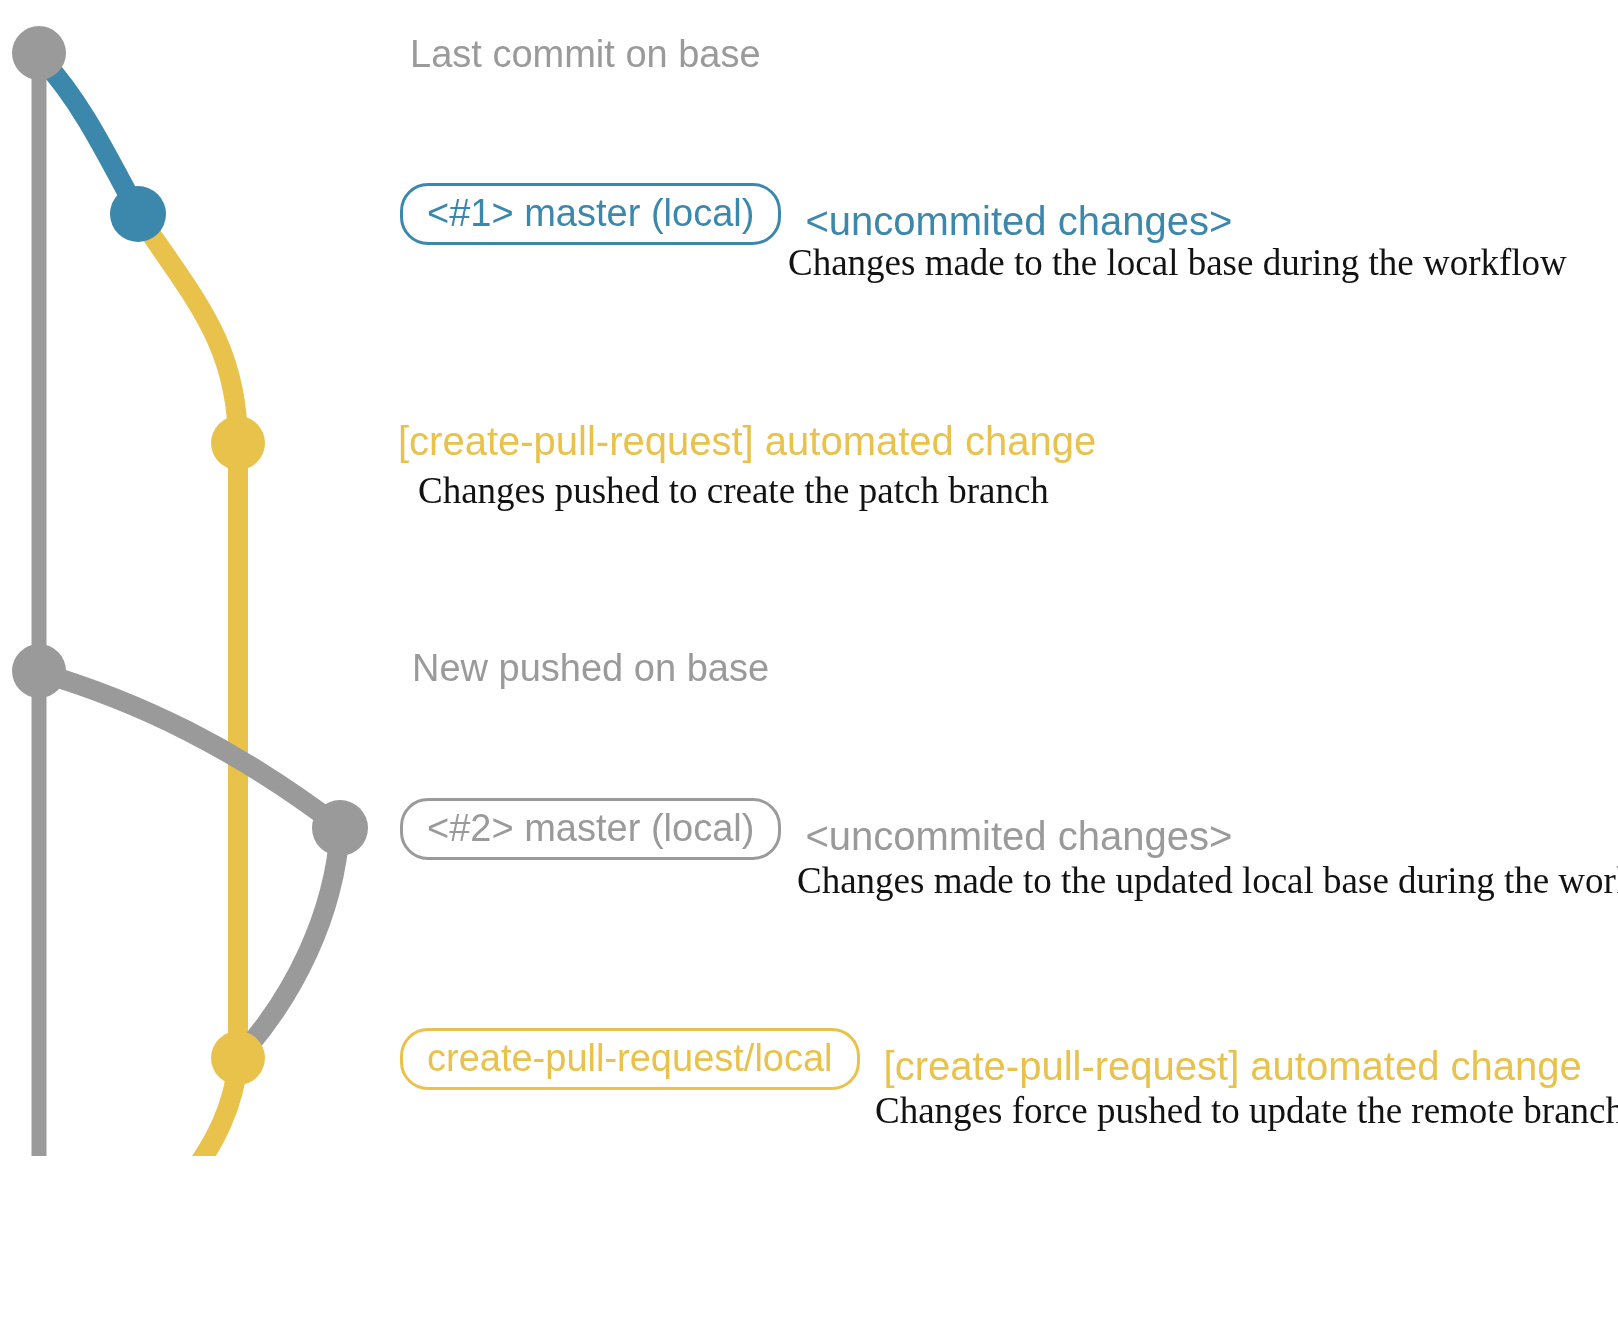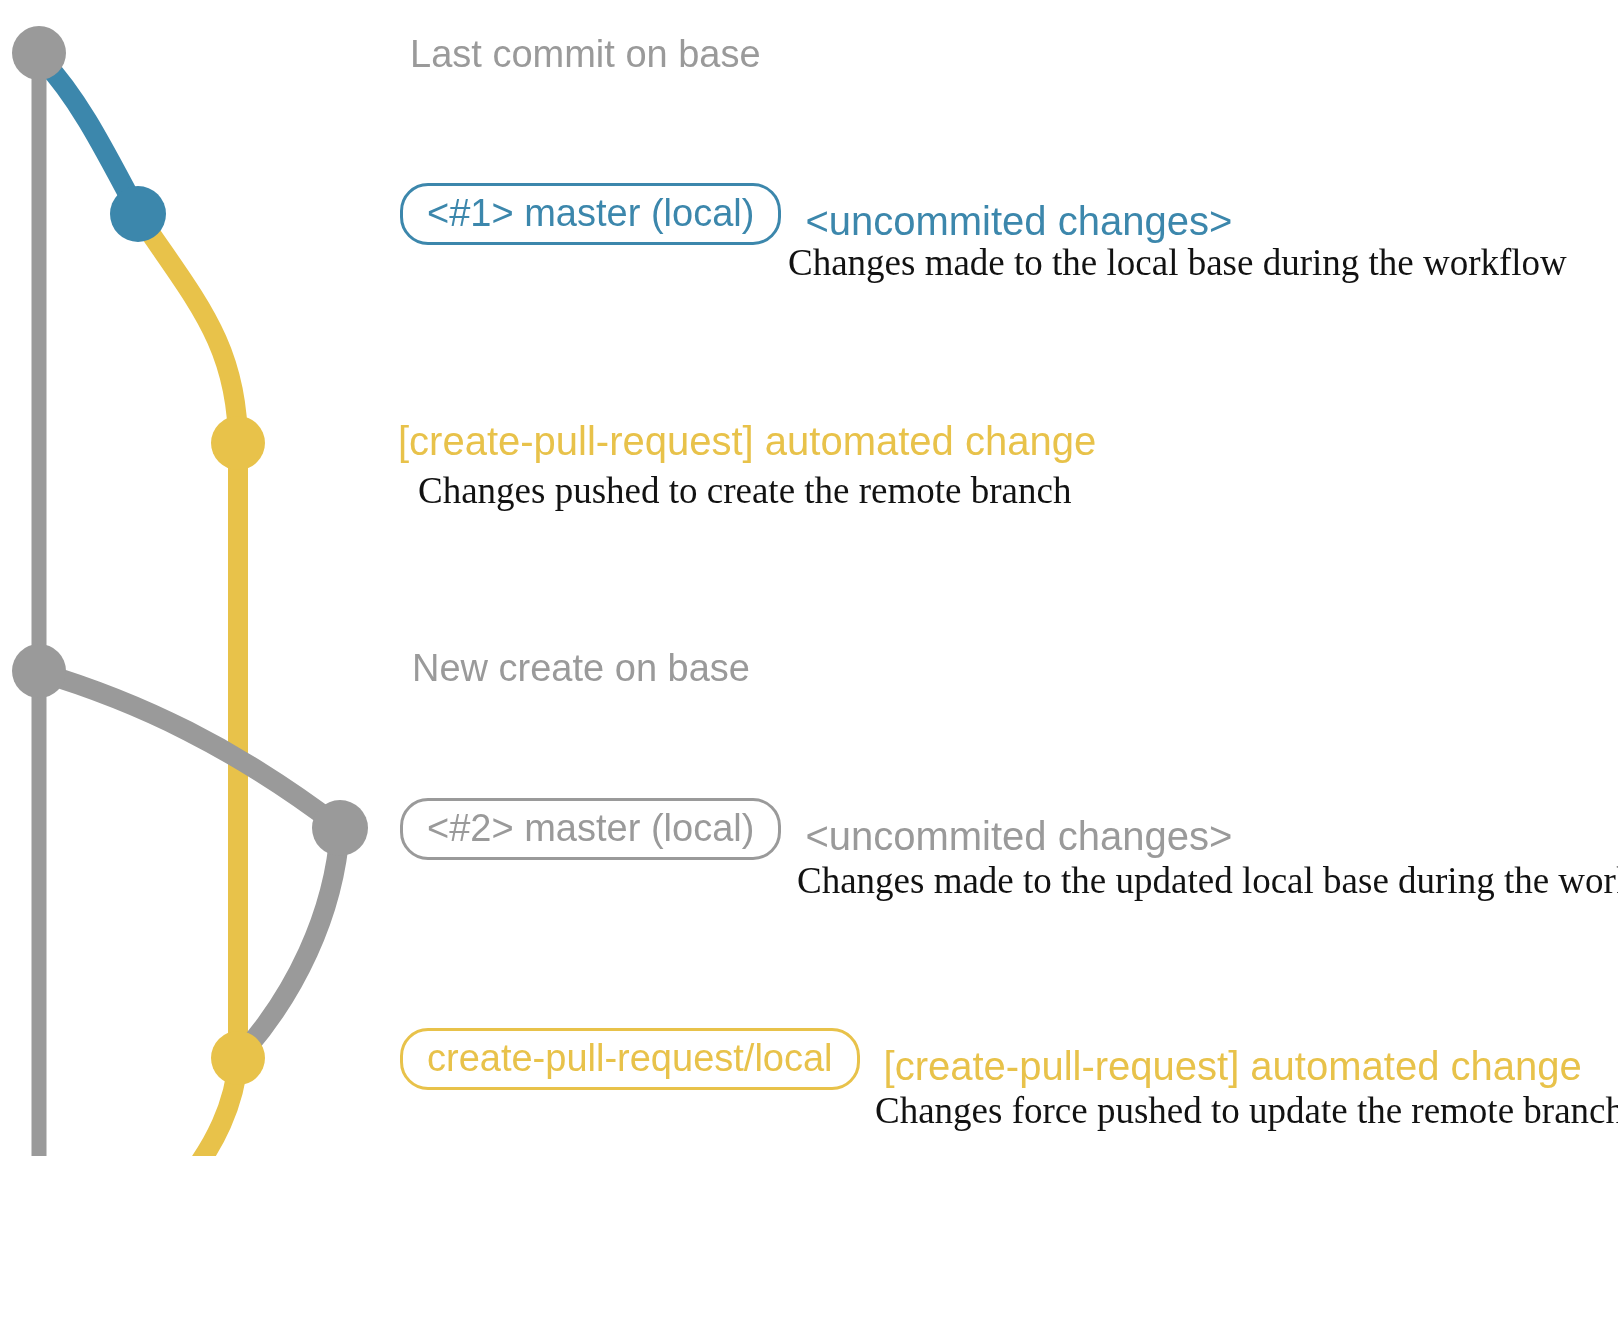--- a/index.html
+++ b/index.html
@@ -57,23 +57,23 @@
 
   <div class="tag-row" style="left:400px;top:183px;">
     <span class="pill blue">&lt;#1&gt; master (local)</span>
     <span class="tag blue">&lt;uncommited changes&gt;</span>
   </div>
   <div class="note" style="left:788px;top:241px;">Changes made to the local base during the workflow</div>
 
   <div class="tag-row" style="left:398px;top:417px;">
     <span class="tag yellow">[create-pull-request] automated change</span>
   </div>
-  <div class="note" style="left:418px;top:469px;">Changes pushed to create the remote branch</div>
+  <div class="note" style="left:418px;top:469px;">Changes pushed to create the patch branch</div>
 
-  <div class="annotation" style="left:412px;top:647px;">New create on base</div>
+  <div class="annotation" style="left:412px;top:647px;">New pushed on base</div>
 
   <div class="tag-row" style="left:400px;top:798px;">
     <span class="pill gray">&lt;#2&gt; master (local)</span>
     <span class="tag gray">&lt;uncommited changes&gt;</span>
   </div>
   <div class="note" style="left:797px;top:859px;">Changes made to the updated local base during the workflow</div>
 
   <div class="tag-row" style="left:400px;top:1028px;">
     <span class="pill yellow">create-pull-request/local</span>
     <span class="tag yellow">[create-pull-request] automated change</span>

